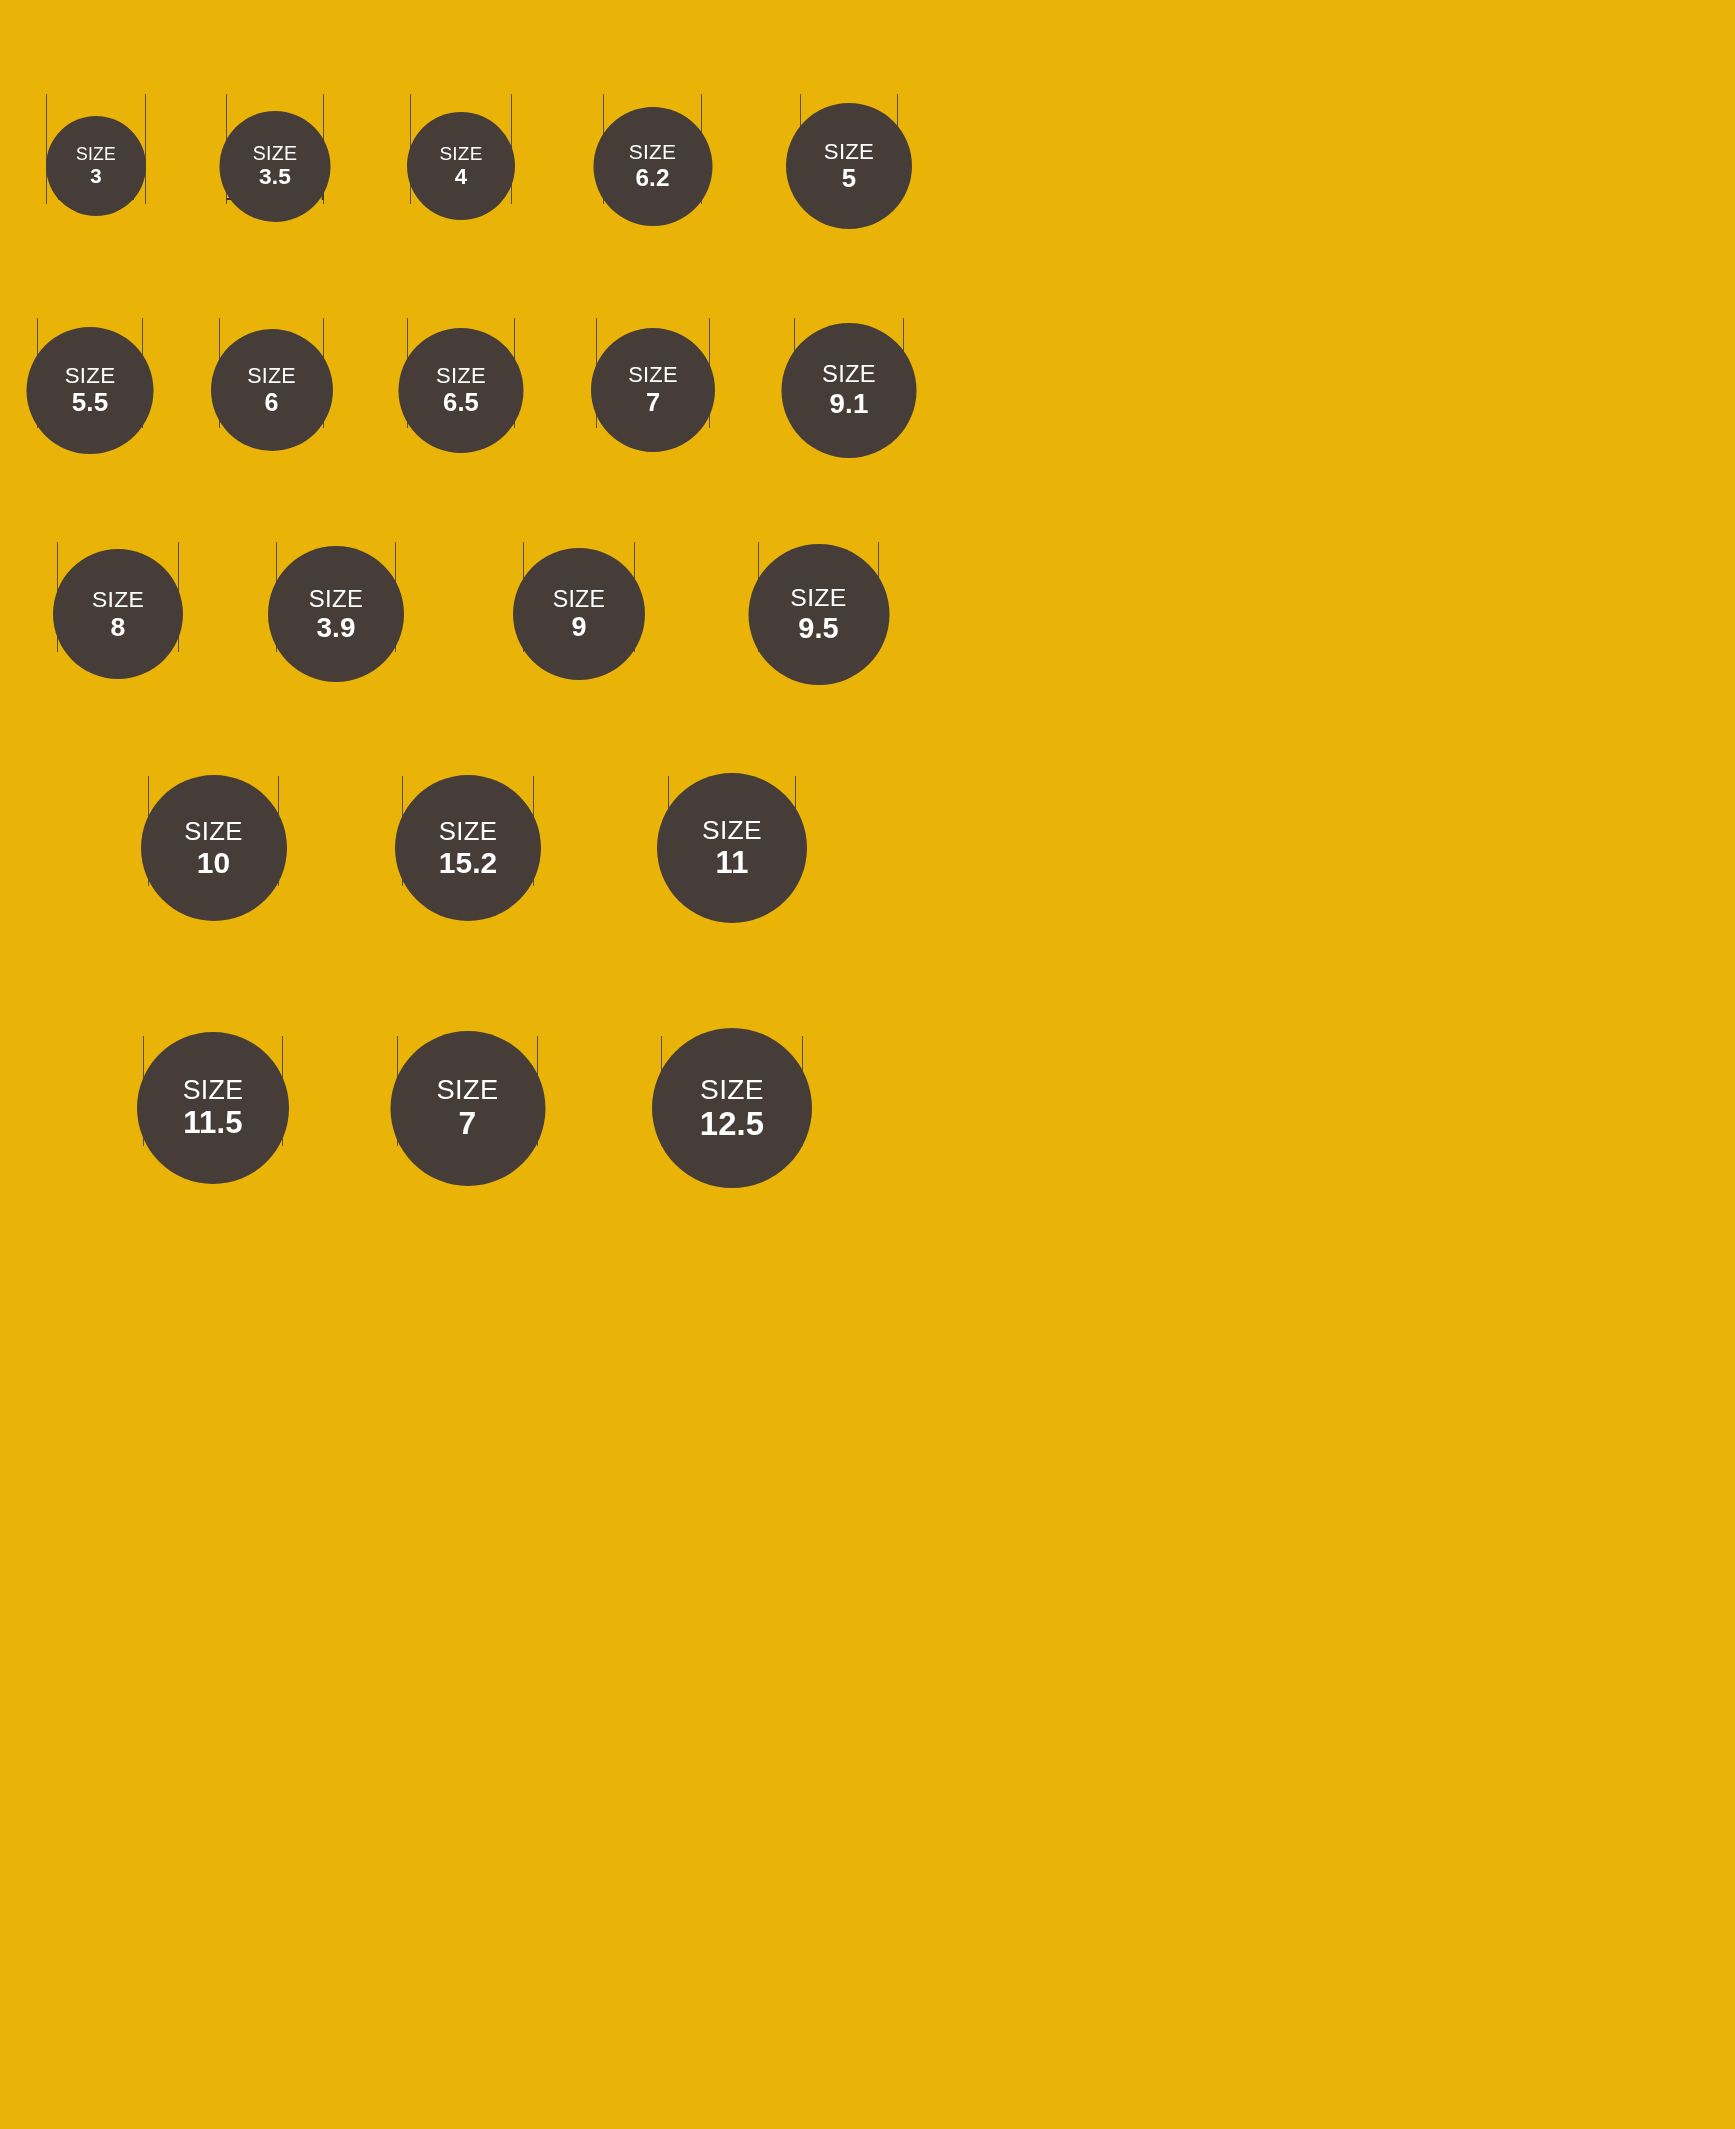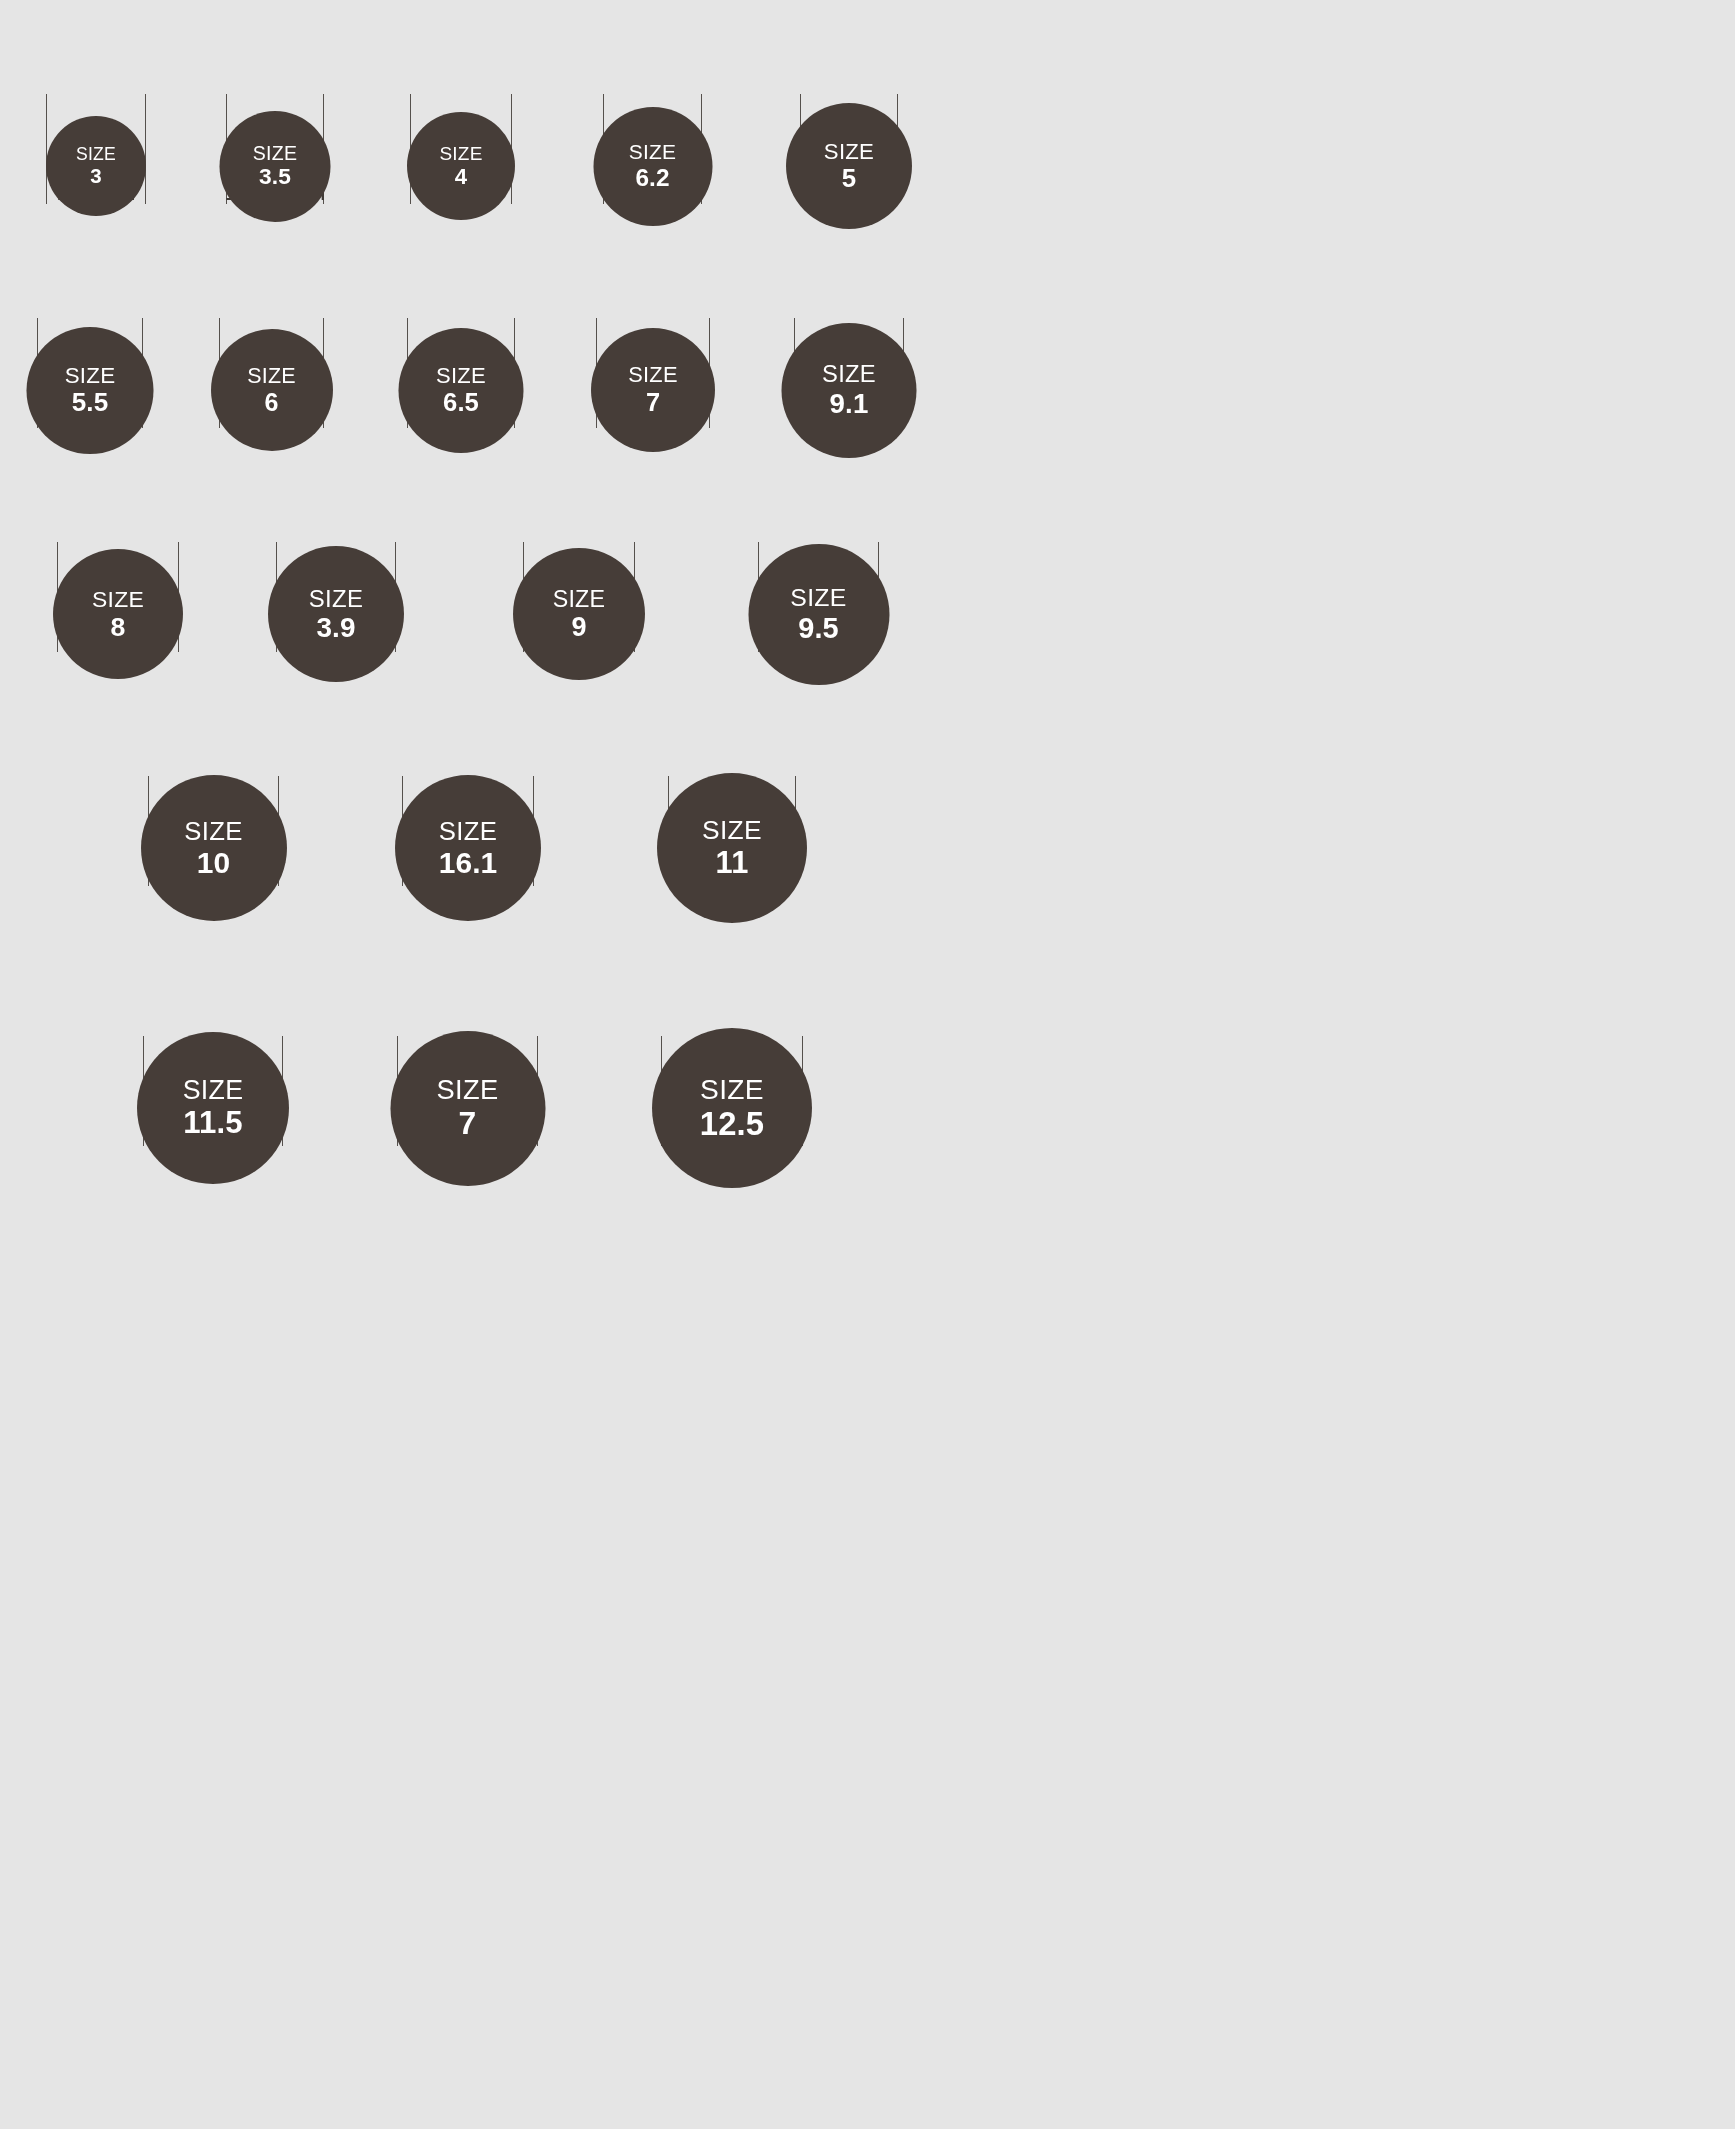--- a/index.html
+++ b/index.html
@@ -98,21 +98,21 @@
     transform: translateX(-50%);
     font-size: 26px;
     font-weight: 400;
     color: #3F3A36;
     white-space: nowrap;
   }
 </style>
 </head>
 <body>
 
-<div id="chart" style="background: #e5e5e5;">
+<div id="chart" style="background: #eab308;">
     <div class="size-cell" style="left: 46px; top: 166px; --d: 100px; --w: 100px; --disc: #463D38;">
       <div class="ring-disc" style="color: rgb(255, 255, 255);">
         <span class="disc-word">SIZE</span>
         <span class="disc-num">3</span>
       </div>
       <div class="dim">
         <span class="dim-tick left" style="background: rgb(85, 80, 76);"></span>
         <span class="dim-tick right" style="background: rgb(85, 80, 76);"></span>
         <span class="dim-rule" style="background: rgb(85, 80, 76);"></span>
         <span class="dim-label" style="color: rgb(63, 58, 54);">14 mm</span>
@@ -282,21 +282,21 @@
       <div class="dim">
         <span class="dim-tick left" style="background: rgb(85, 80, 76);"></span>
         <span class="dim-tick right" style="background: rgb(85, 80, 76);"></span>
         <span class="dim-rule" style="background: rgb(85, 80, 76);"></span>
         <span class="dim-label" style="color: rgb(63, 58, 54);">19.8 mm</span>
       </div>
     </div>
     <div class="size-cell" style="left: 402px; top: 848px; --d: 146px; --w: 132px; --disc: #463D38;">
       <div class="ring-disc" style="color: rgb(255, 255, 255);">
         <span class="disc-word">SIZE</span>
-        <span class="disc-num">16.1</span>
+        <span class="disc-num">15.2</span>
       </div>
       <div class="dim">
         <span class="dim-tick left" style="background: rgb(85, 80, 76);"></span>
         <span class="dim-tick right" style="background: rgb(85, 80, 76);"></span>
         <span class="dim-rule" style="background: rgb(85, 80, 76);"></span>
         <span class="dim-label" style="color: rgb(63, 58, 54);">20.2 mm</span>
       </div>
     </div>
     <div class="size-cell" style="left: 668px; top: 848px; --d: 150px; --w: 128px; --disc: #463D38;">
       <div class="ring-disc" style="color: rgb(255, 255, 255);">

